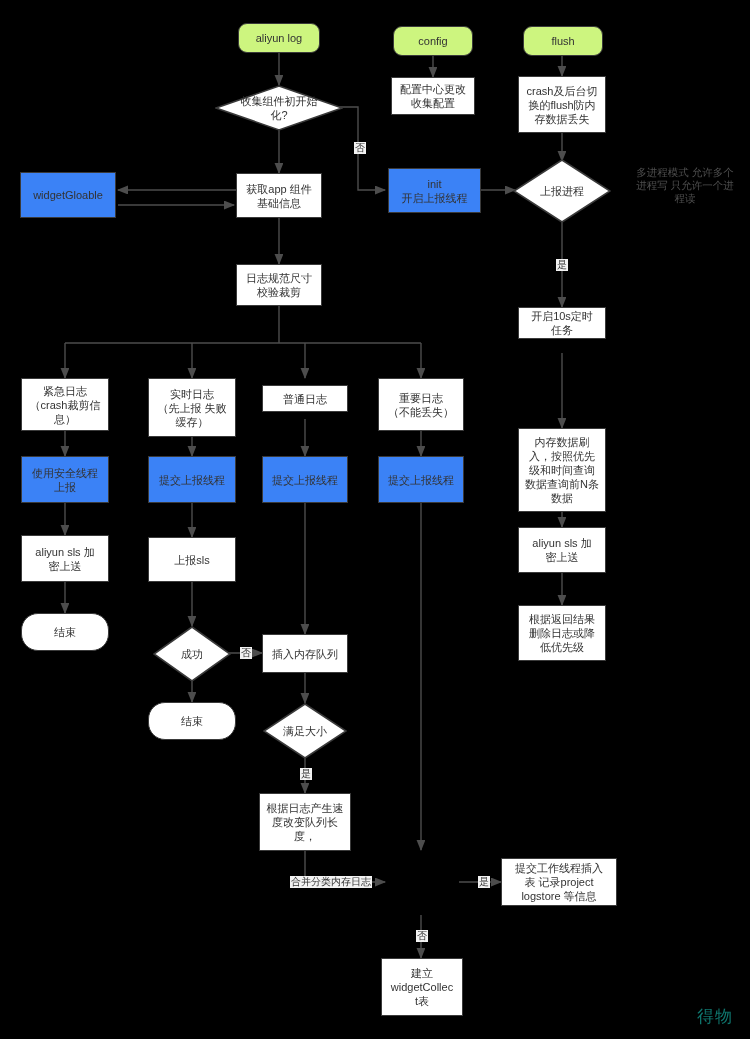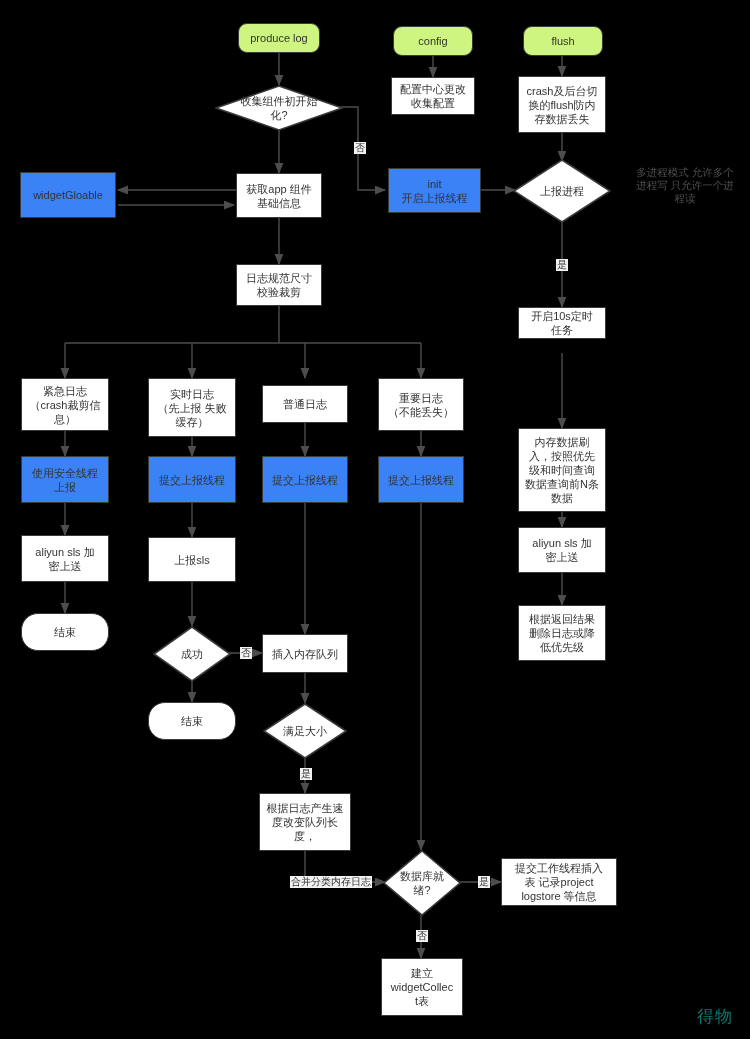--- a/index.html
+++ b/index.html
@@ -181,21 +181,21 @@
       <path d="M305,851 L305,882 L385,882"></path>
 
       <path d="M421,503 L421,850"></path>
 
       <path d="M459,882 L501,882"></path>
 
       <path d="M421,915 L421,958"></path>
     </g>
   </svg>
 
-  <div class="node stadium" style="left:238px;top:23px;width:82px;height:30px;">produce log</div>
+  <div class="node stadium" style="left:238px;top:23px;width:82px;height:30px;">aliyun log</div>
   <div class="node stadium" style="left:393px;top:26px;width:80px;height:30px;">config</div>
   <div class="node stadium" style="left:523px;top:26px;width:80px;height:30px;">flush</div>
 
   <div class="diamond-wrap" style="left:215px;top:85px;width:128px;height:46px;">
     <svg class="dia" viewBox="0 0 128 46" preserveAspectRatio="none">
       <polygon points="64,1 127,23 64,45 1,23" fill="#ffffff" stroke="#3a3a3a" stroke-width="1.6" vector-effect="non-scaling-stroke"></polygon>
     </svg>
     <div class="dlabel">收集组件初开始
 化?</div>
   </div>
@@ -228,21 +228,21 @@
 
   <div class="node rect" style="left:236px;top:264px;width:86px;height:42px;">日志规范尺寸
 校验裁剪</div>
 
   <div class="node rect" style="left:21px;top:378px;width:88px;height:53px;">紧急日志
 （crash裁剪信
 息）</div>
   <div class="node rect" style="left:148px;top:378px;width:88px;height:59px;">实时日志
 （先上报 失败
 缓存）</div>
-  <div class="node rect" style="left:262px;top:385px;width:86px;height:38px;">普通日志</div>
+  <div class="node rect" style="left:262px;top:385px;width:86px;height:27px;">普通日志</div>
   <div class="node rect" style="left:378px;top:378px;width:86px;height:53px;">重要日志
 （不能丢失）</div>
 
   <div class="node rect green" style="left:21px;top:456px;width:88px;height:47px;">使用安全线程
 上报</div>
   <div class="node rect green" style="left:148px;top:456px;width:88px;height:47px;">提交上报线程</div>
   <div class="node rect green" style="left:262px;top:456px;width:86px;height:47px;">提交上报线程</div>
   <div class="node rect green" style="left:378px;top:456px;width:86px;height:47px;">提交上报线程</div>
 
   <div class="node rect" style="left:21px;top:535px;width:88px;height:47px;">aliyun sls 加
@@ -267,27 +267,20 @@
     <svg class="dia" viewBox="0 0 84 56" preserveAspectRatio="none">
       <polygon points="42,1 83,28 42,55 1,28" fill="#ffffff" stroke="#3a3a3a" stroke-width="1.6" vector-effect="non-scaling-stroke"></polygon>
     </svg>
     <div class="dlabel">满足大小</div>
   </div>
 
   <div class="node rect" style="left:259px;top:793px;width:92px;height:58px;">根据日志产生速
 度改变队列长
 度，</div>
 
-  <div class="diamond-wrap" style="left:383px;top:850px;width:78px;height:66px;">
-    <svg class="dia" viewBox="0 0 78 66" preserveAspectRatio="none">
-      <polygon points="39,1 77,33 39,65 1,33" fill="#ffffff" stroke="#3a3a3a" stroke-width="1.6" vector-effect="non-scaling-stroke"></polygon>
-    </svg>
-    <div class="dlabel">数据库就
-绪?</div>
-  </div>
 
   <div class="node rect" style="left:501px;top:858px;width:116px;height:48px;">提交工作线程插入
 表 记录project
 logstore 等信息</div>
 
   <div class="node rect" style="left:381px;top:958px;width:82px;height:58px;">建立
 widgetCollec
 t表</div>
 
   <div class="node rect" style="left:518px;top:307px;width:88px;height:32px;">开启10s定时

